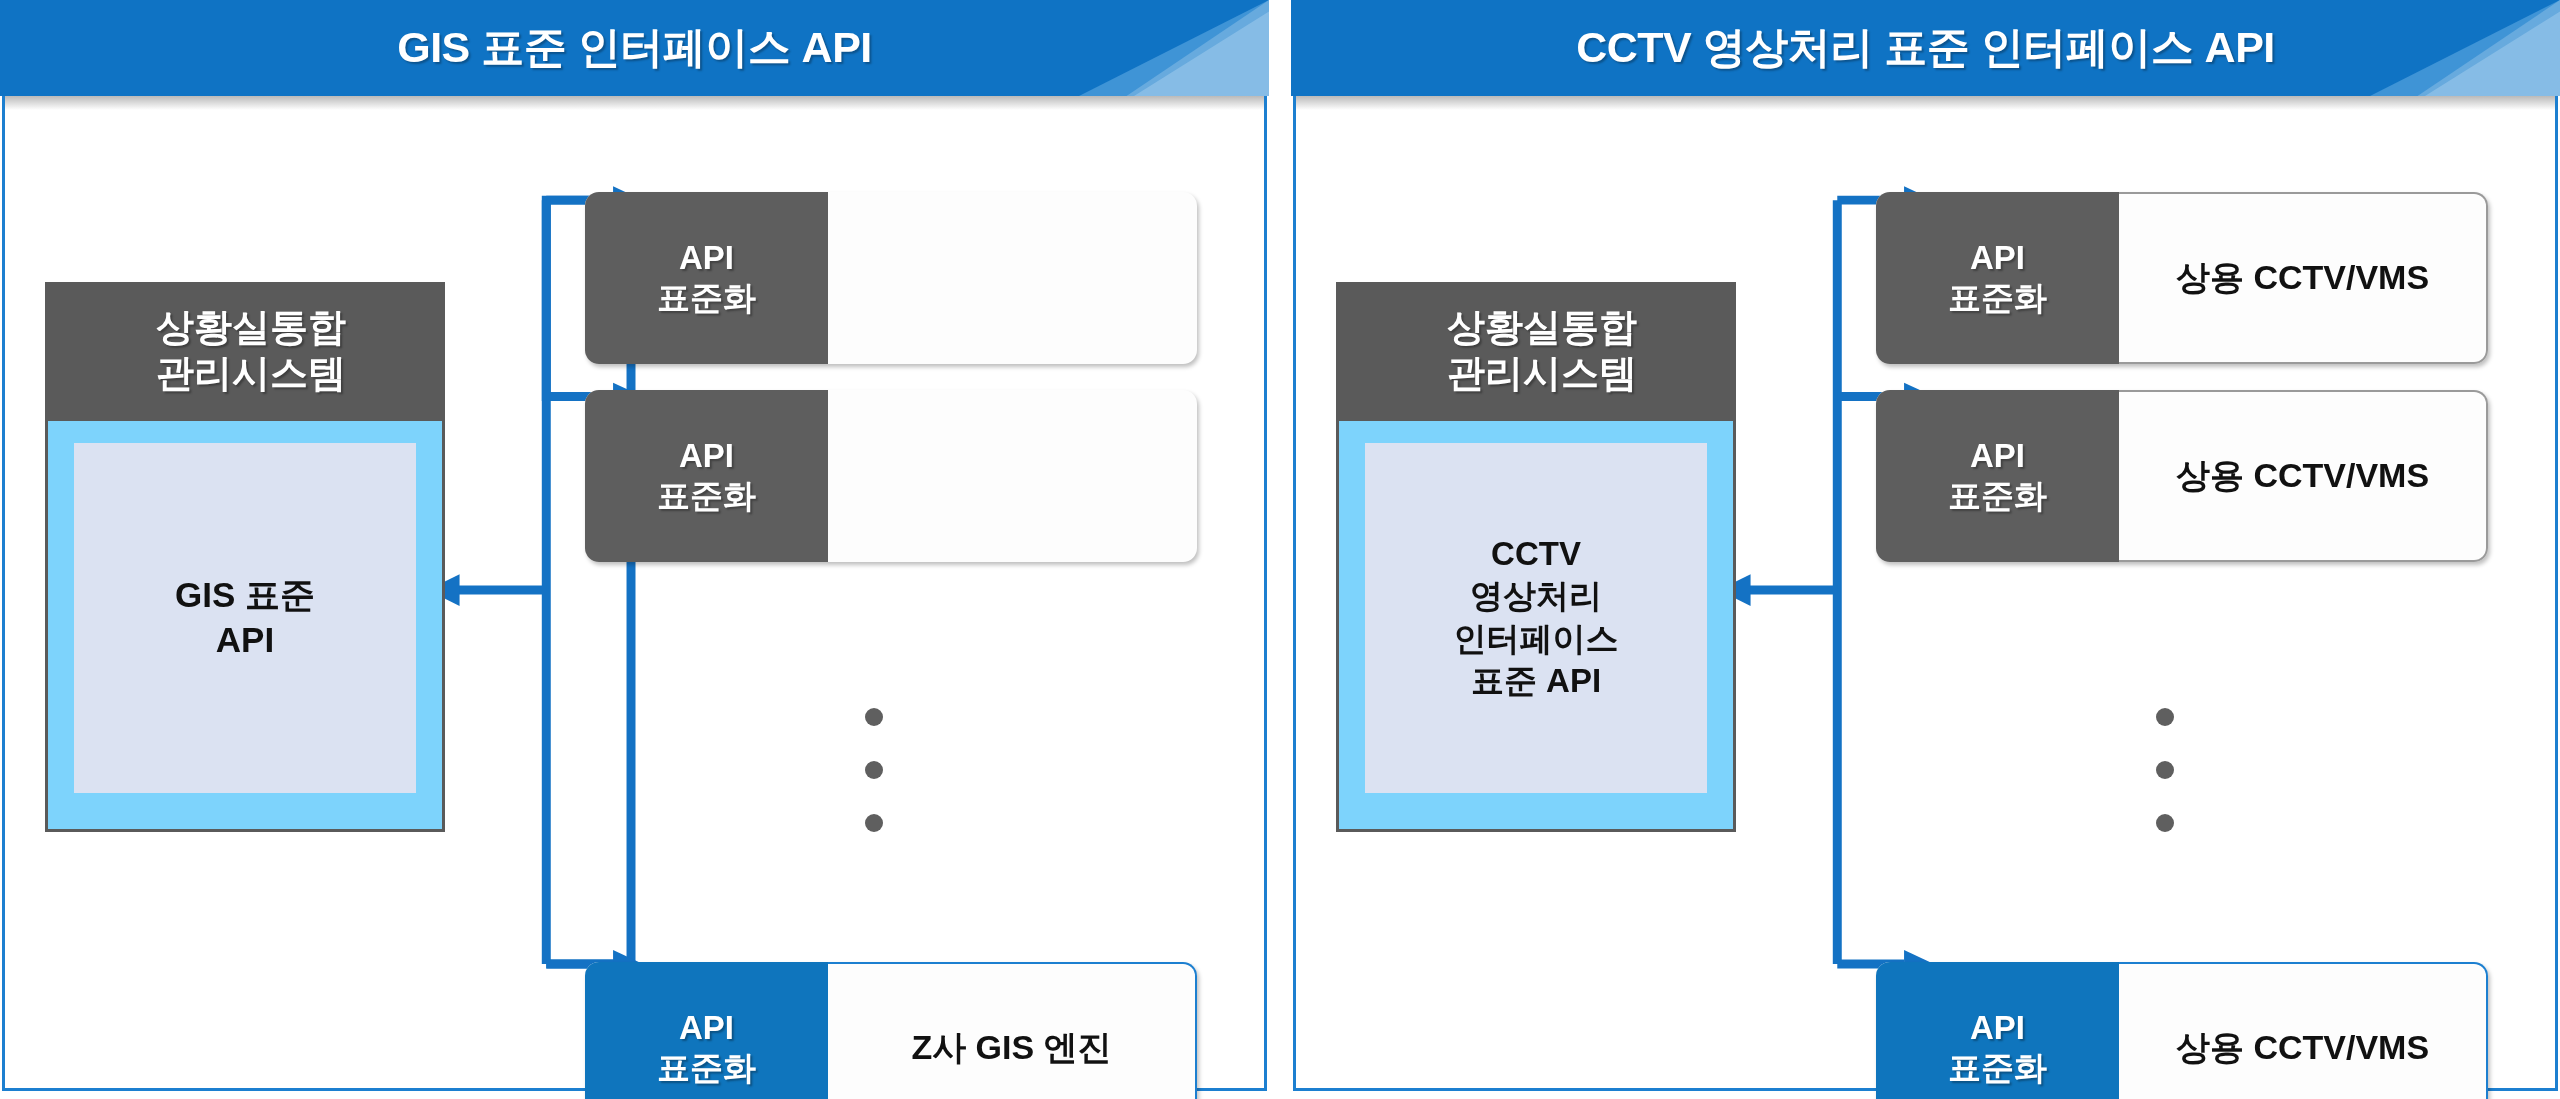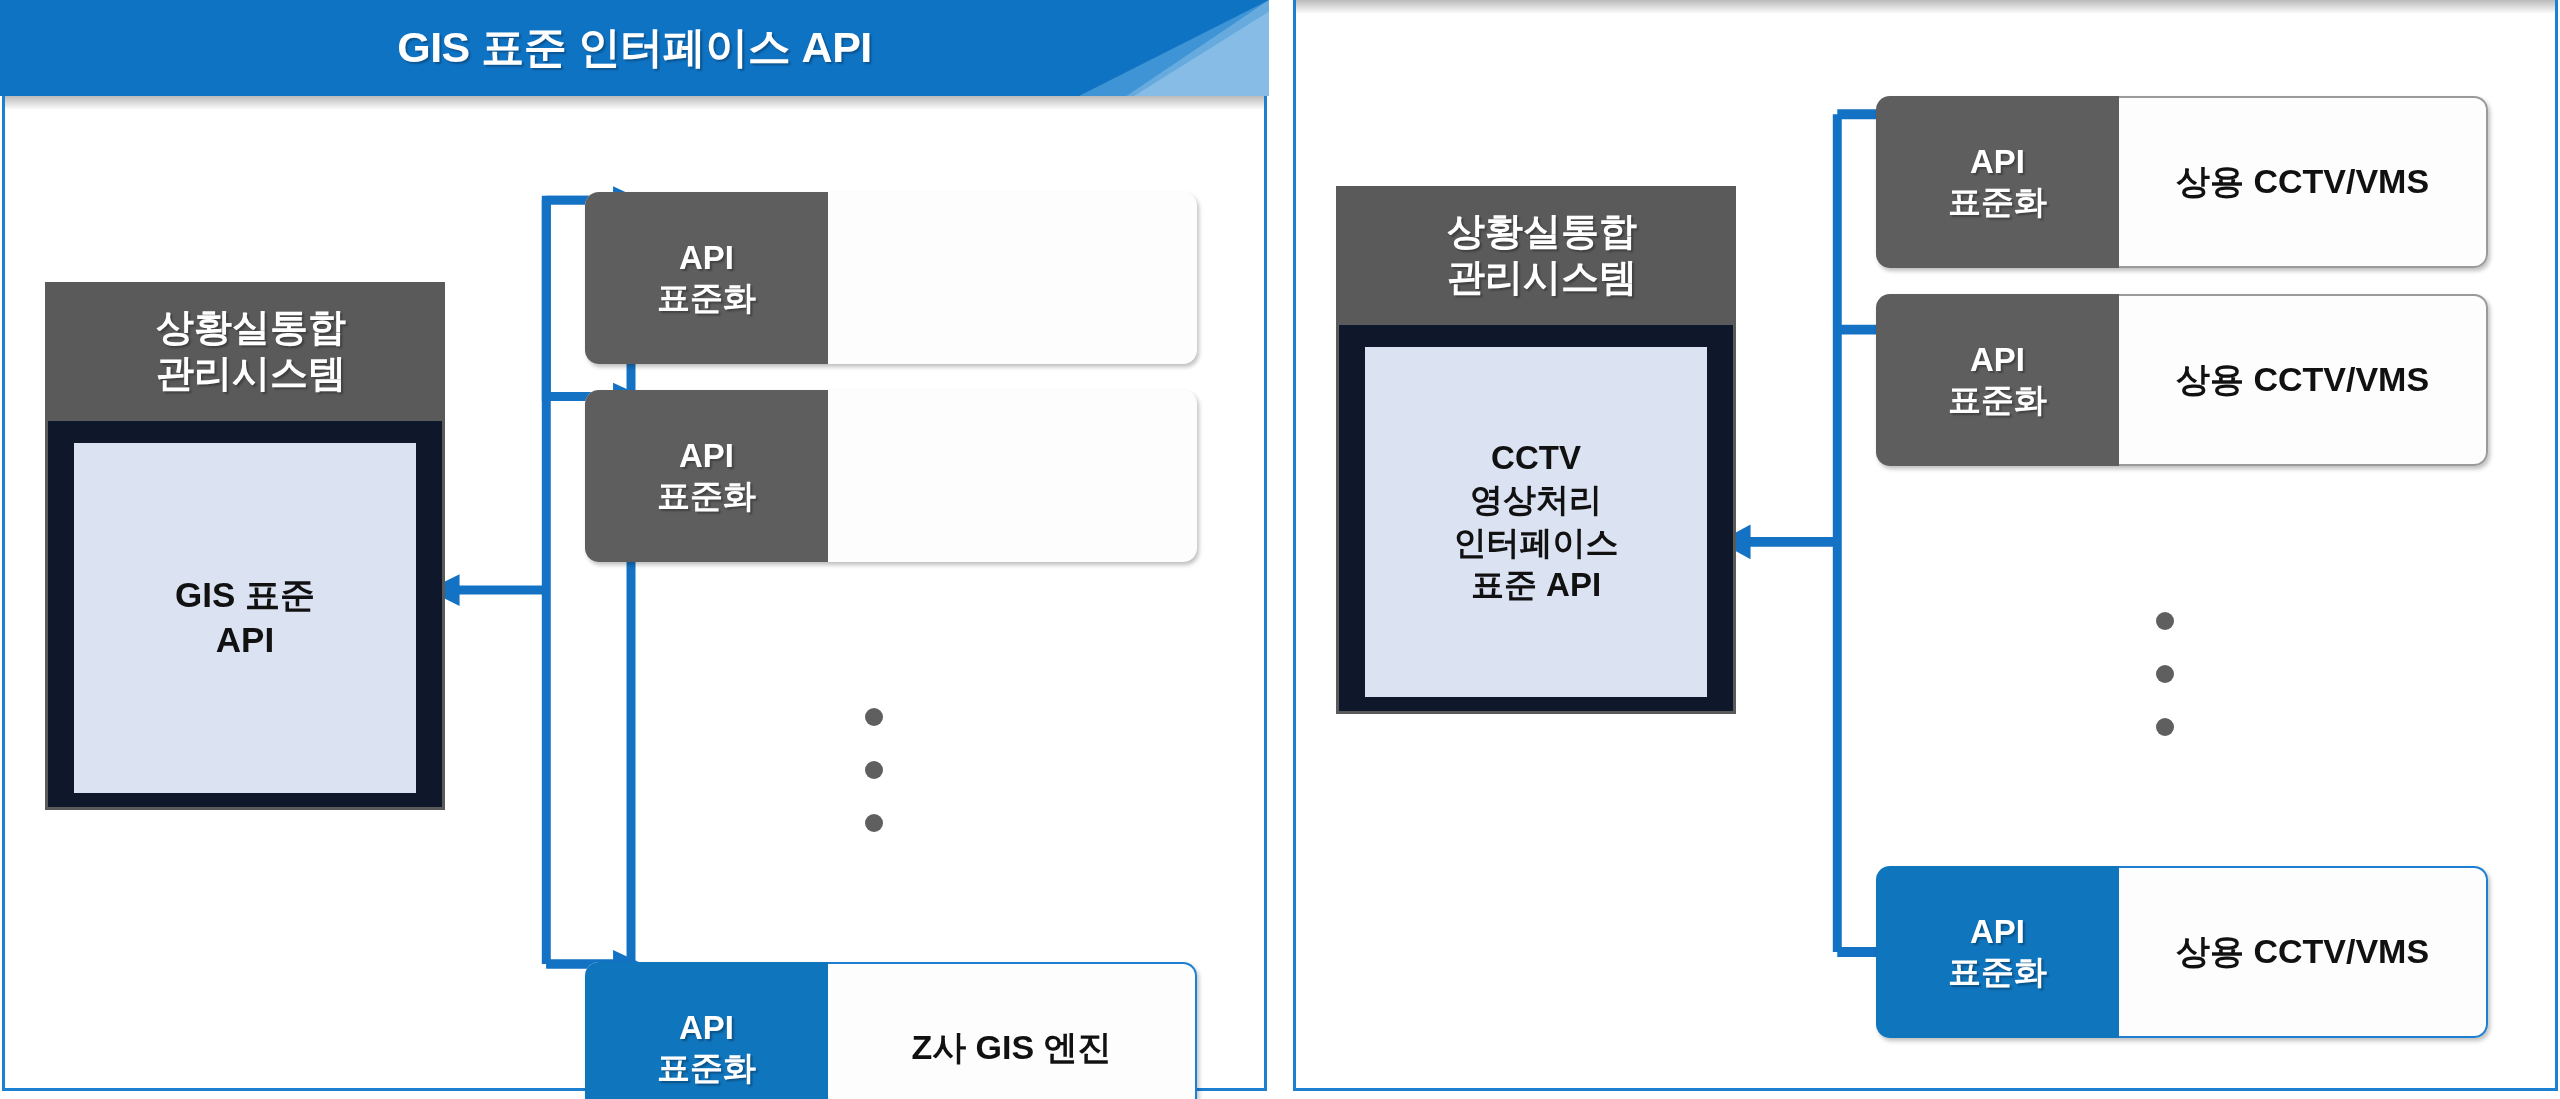--- a/index.html
+++ b/index.html
@@ -112,22 +112,22 @@
     font-weight: bold;
     line-height: 1.22;
     text-align: center;
     padding: 22px 0 24px 12px;
     text-shadow: 2px 2px 2px rgba(0,0,0,0.30);
   }
   .sys-head .ln { display: block; }
   .sys-frame {
     border: 3px solid #5a5a5a;
     border-top: none;
-    background: #0f172a;
-    padding: 22px 26px 14px 26px;
+    background: #7dd3fc;
+    padding: 22px 26px 36px 26px;
     box-sizing: border-box;
   }
   .sys-inner {
     background: #dbe2f2;
     color: #111111;
     font-weight: bold;
     font-size: 34px;
     line-height: 1.28;
     text-align: center;
     display: flex;
@@ -288,20 +288,26 @@
         </div>
         <div class="api-name">
           <span class="ln">Z사 GIS 엔진</span>
         </div>
       </div>
 
     </div>
   </section>
 
   <section class="panel">
+    <header class="panel-header">
+      <span class="corner-a"></span>
+      <span class="corner-b"></span>
+      <span class="corner-c"></span>
+      <h1 class="panel-title">CCTV 영상처리 표준 인터페이스 API</h1>
+    </header>
 
     <div class="panel-body">
 
       <svg class="connector" viewBox="0 0 1263 1000" preserveAspectRatio="none">
         <g stroke="#1472c4" stroke-width="9" fill="none">
           <path d="M 543 105 L 543 875"></path>
           <path d="M 543 105 L 610 105"></path>
           <path d="M 543 303 L 610 303"></path>
           <path d="M 543 875 L 610 875"></path>
           <path d="M 543 498 L 440 498"></path>

